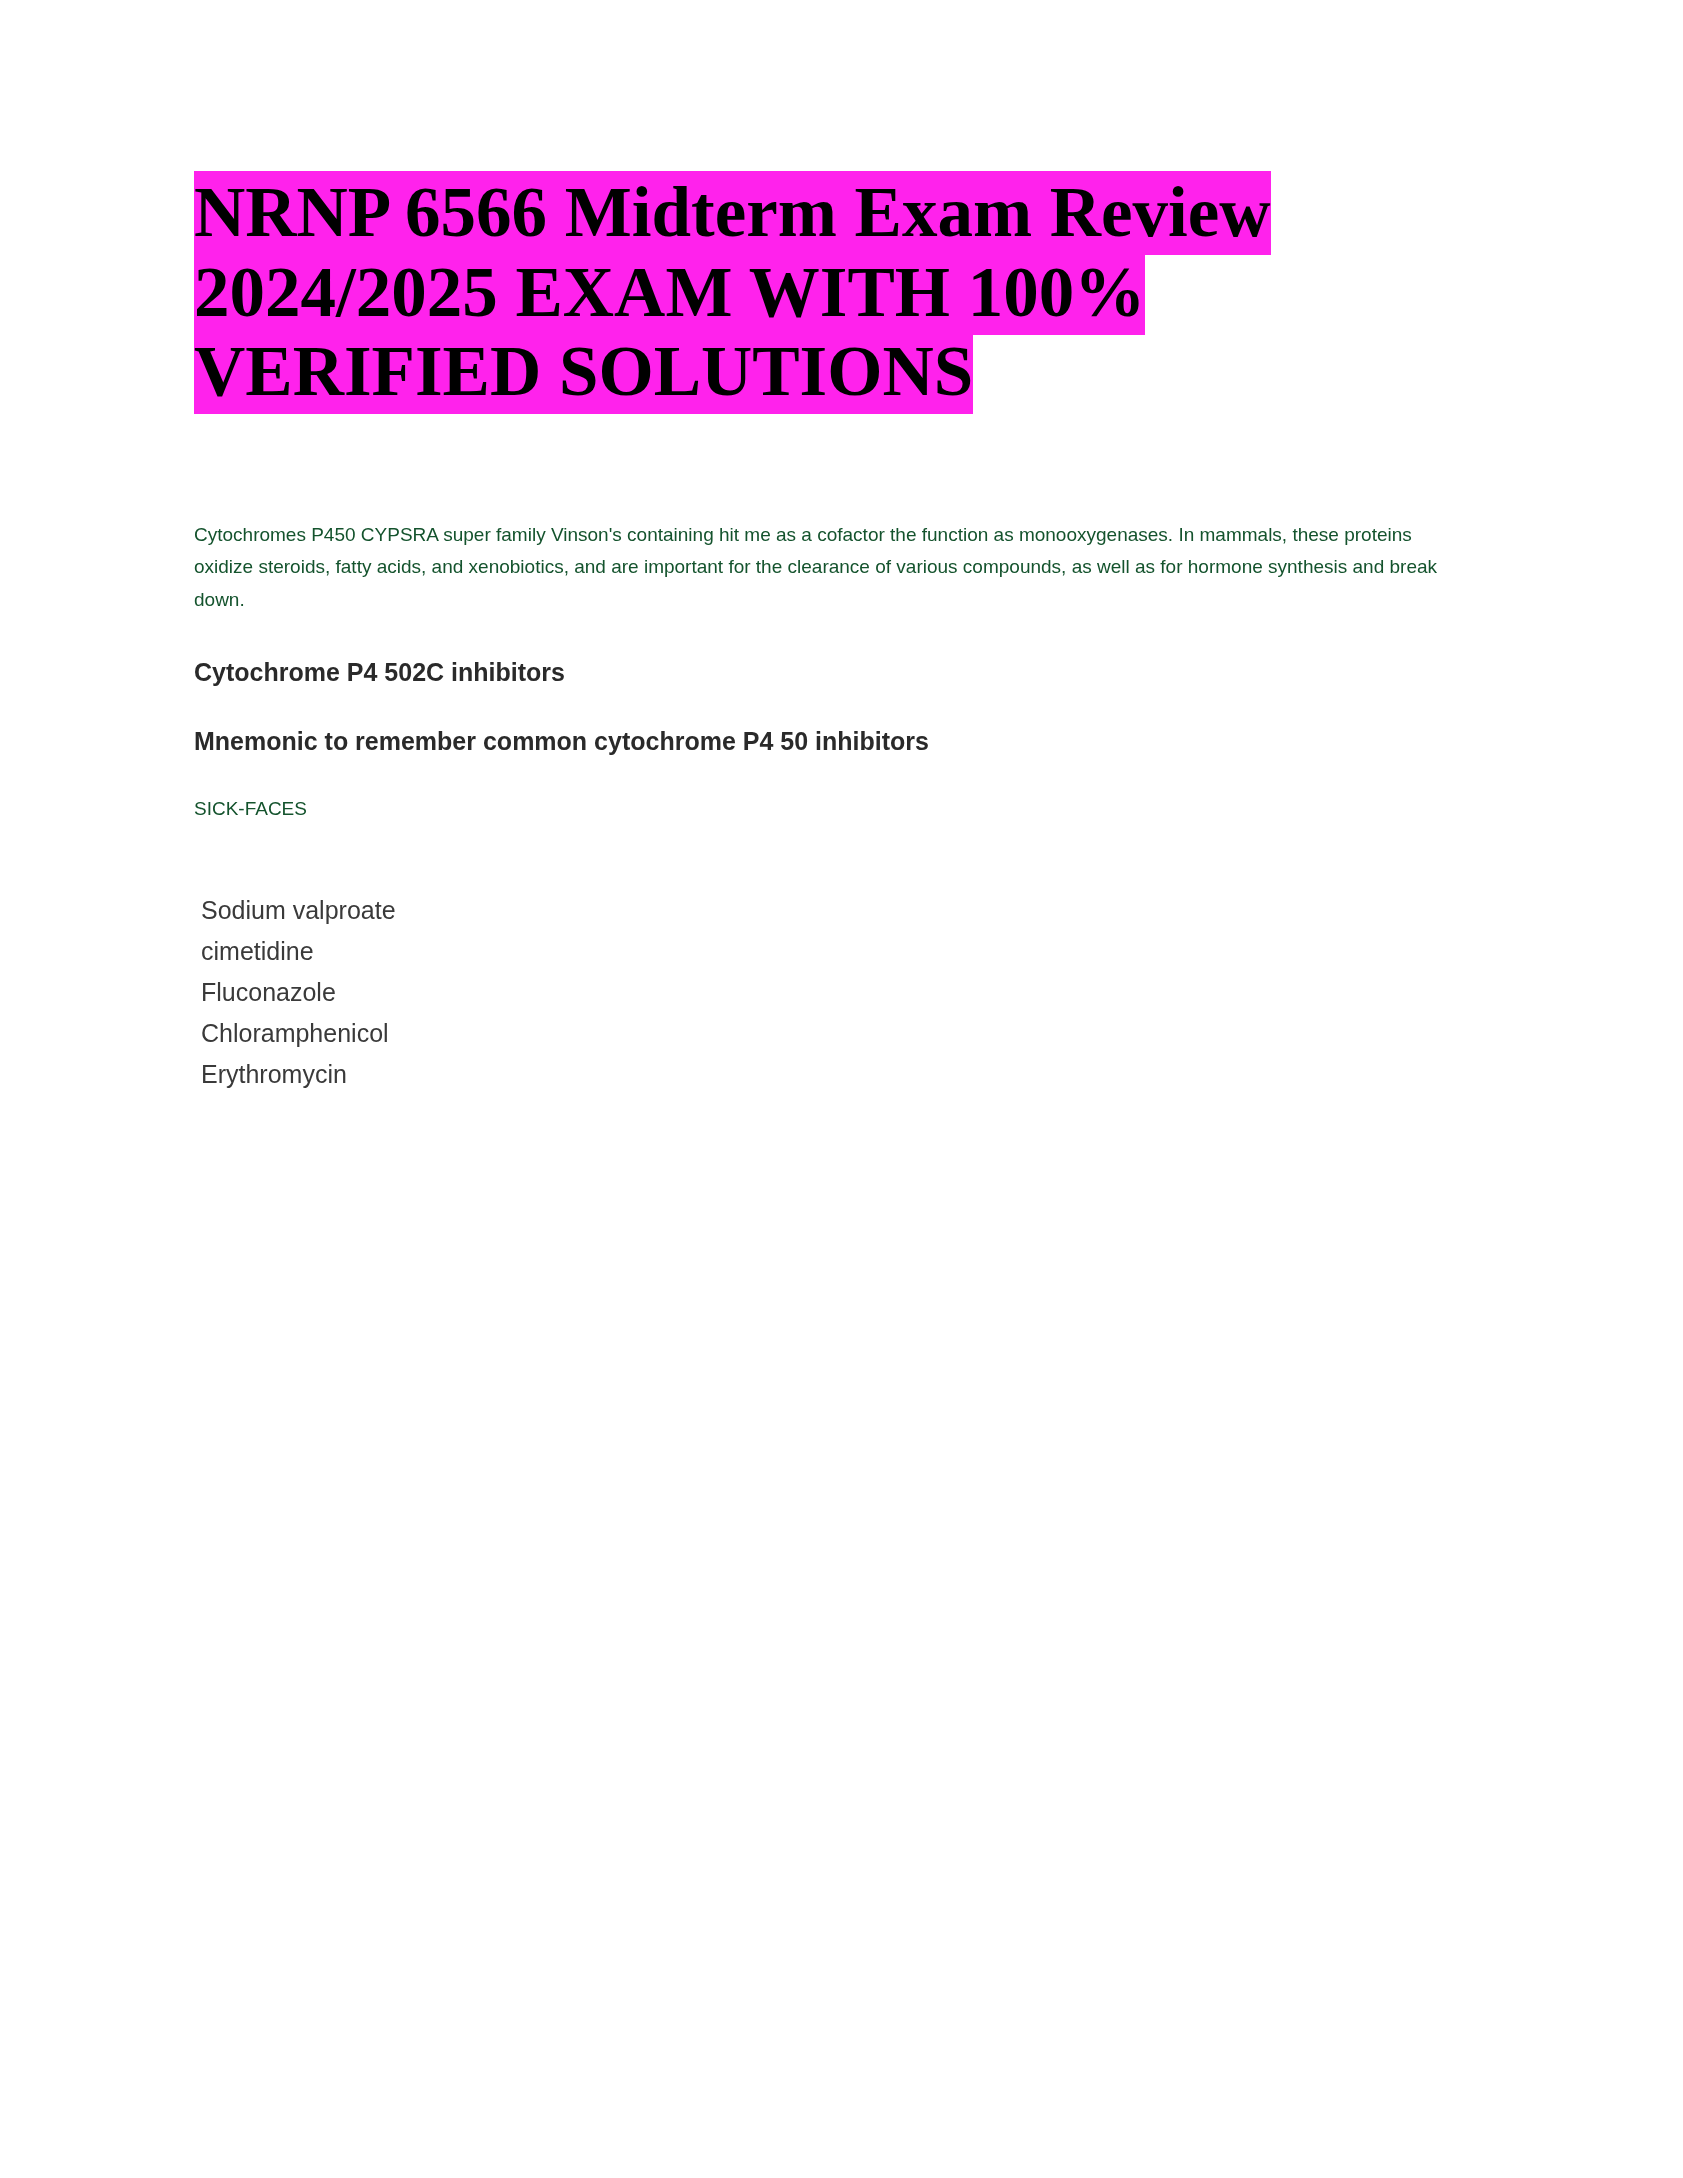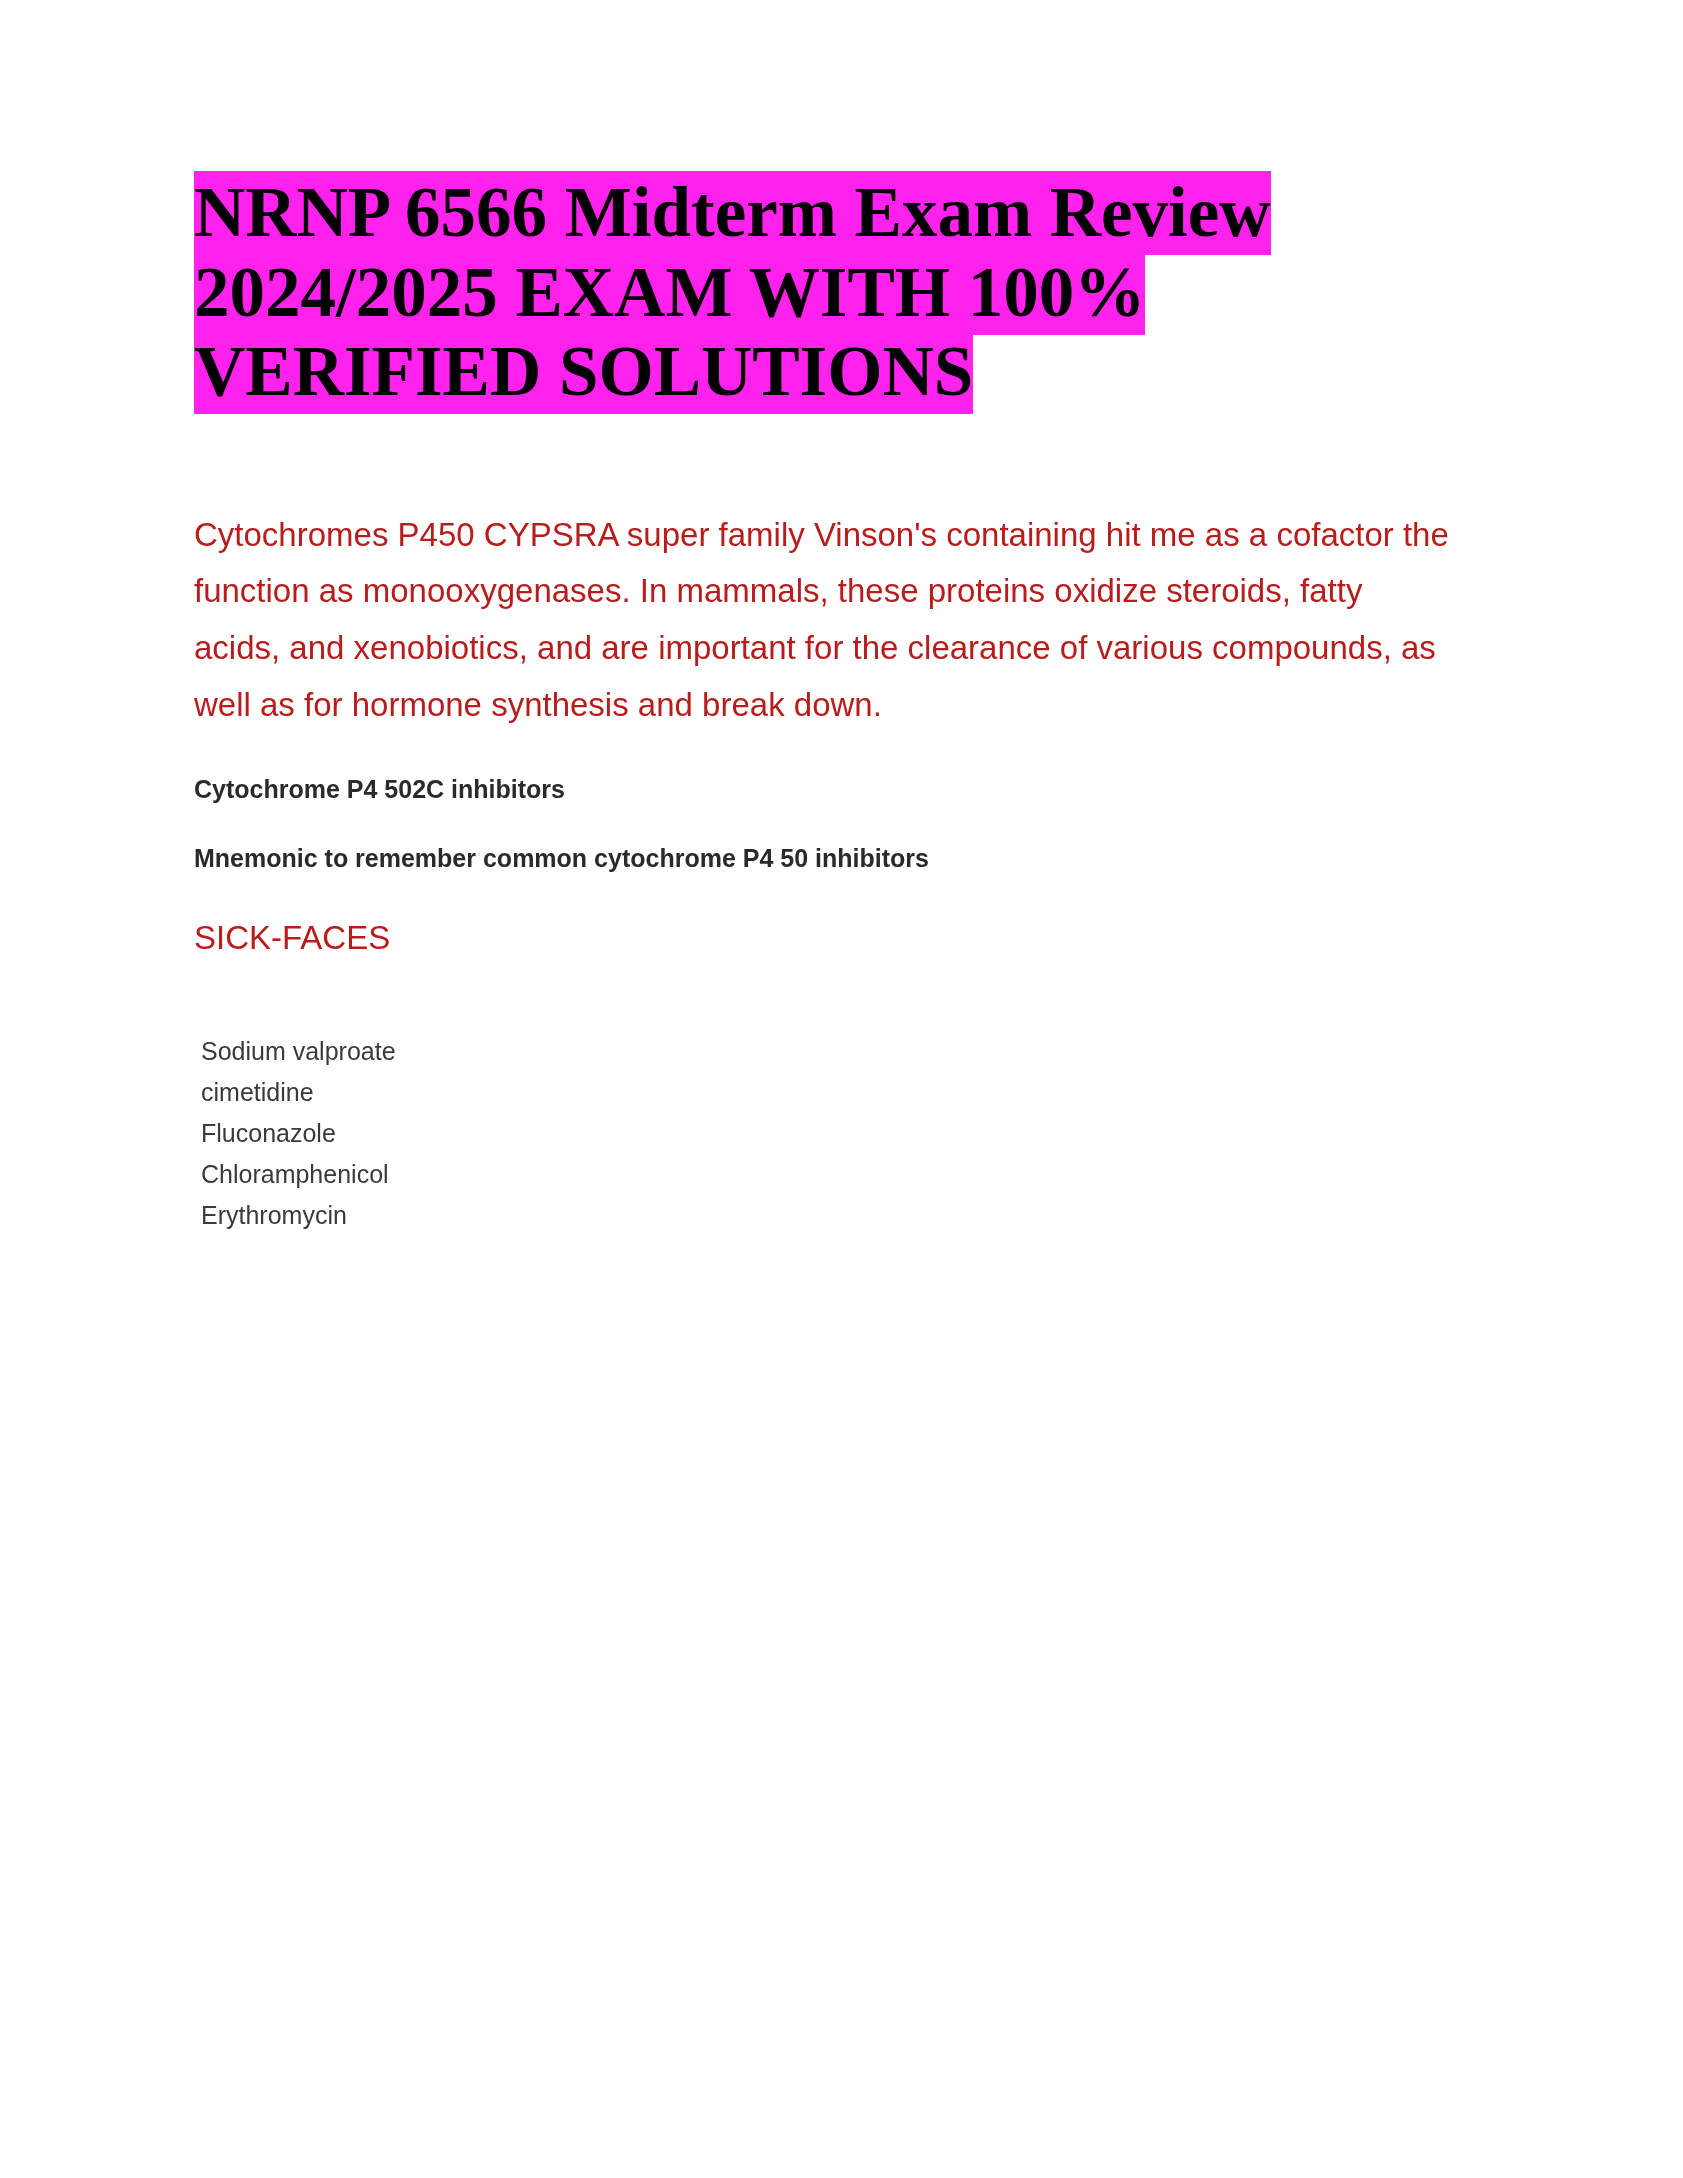--- a/index.html
+++ b/index.html
@@ -45,24 +45,24 @@
     font-family: "Liberation Sans", sans-serif;
     font-weight: bold;
     font-size: 25px;
     line-height: 1.4;
     color: #2a2a2a;
     margin: 0 0 34px 0;
   }
   p.body-text {
     font-family: "Liberation Sans", sans-serif;
     font-weight: normal;
-    font-size: 33px;
+    font-size: 19px;
     line-height: 1.72;
-    color: #b91c1c;
-    margin: 0 0 38px 0;
+    color: #14532d;
+    margin: 12px 0 38px 0;
     max-width: 1257px;
   }
   p.body-text.tight {
     margin-bottom: 36px;
   }
   .mnemonic-gap {
     height: 22px;
   }
   ul.mnemonic-list {
     list-style: none;

